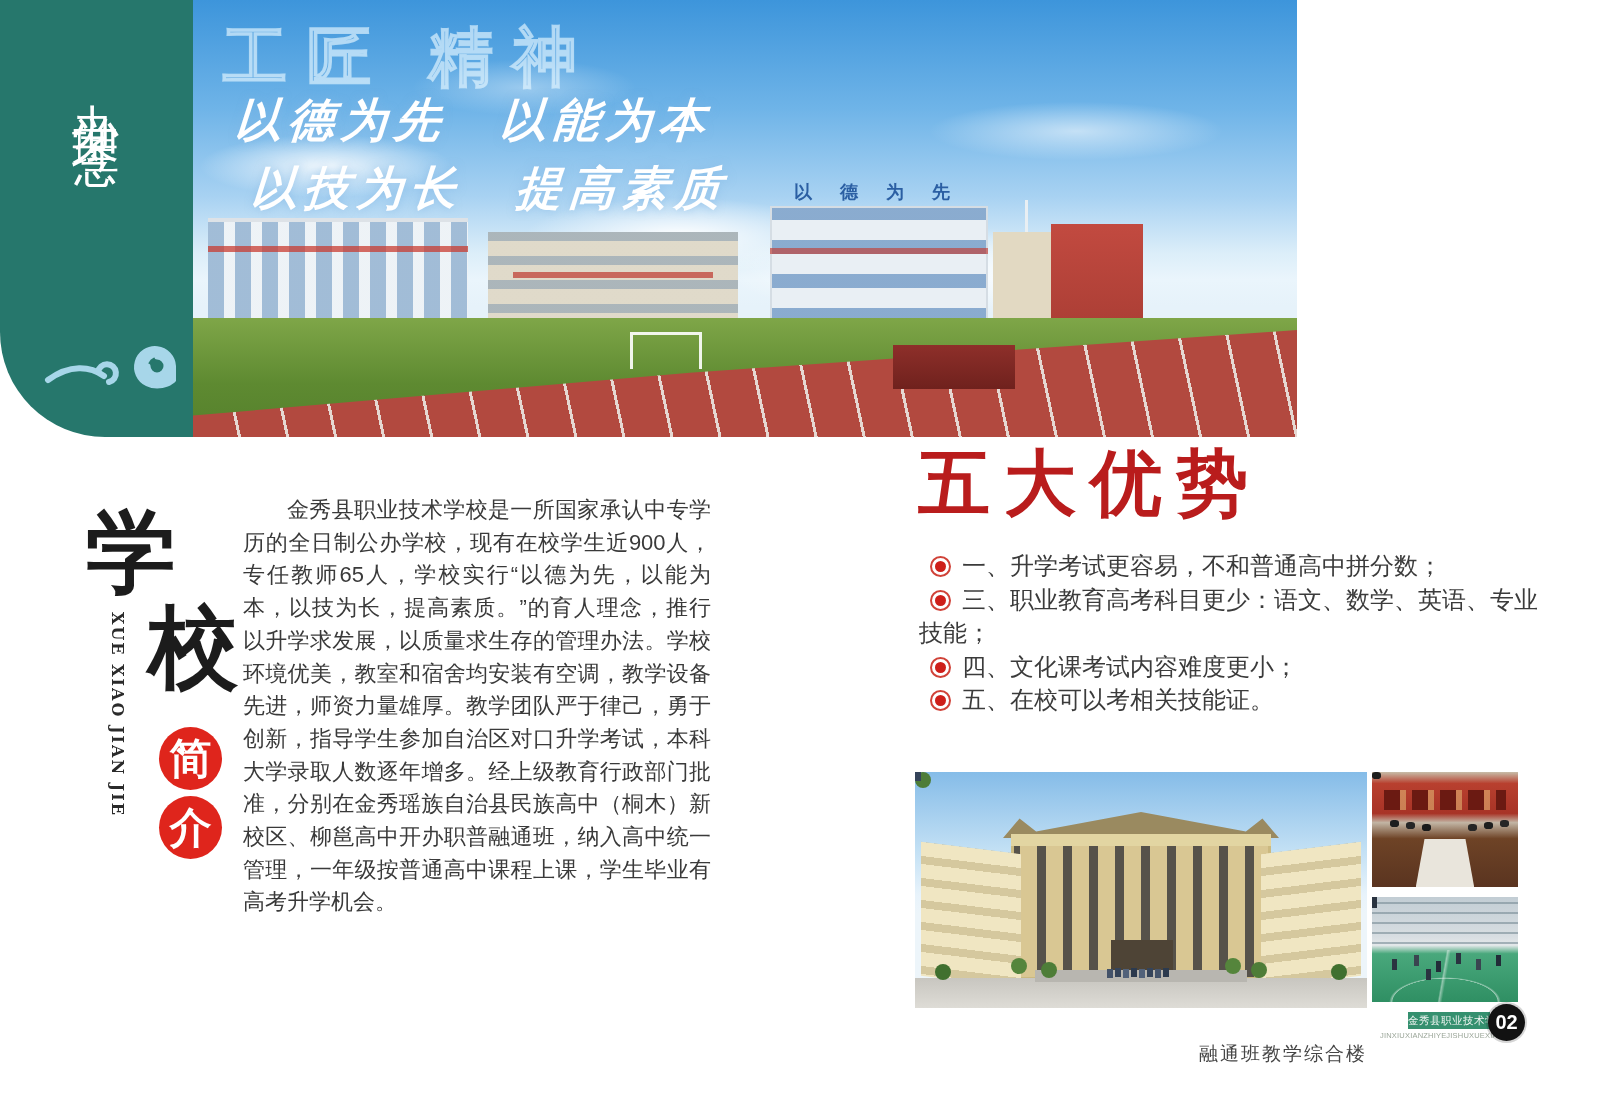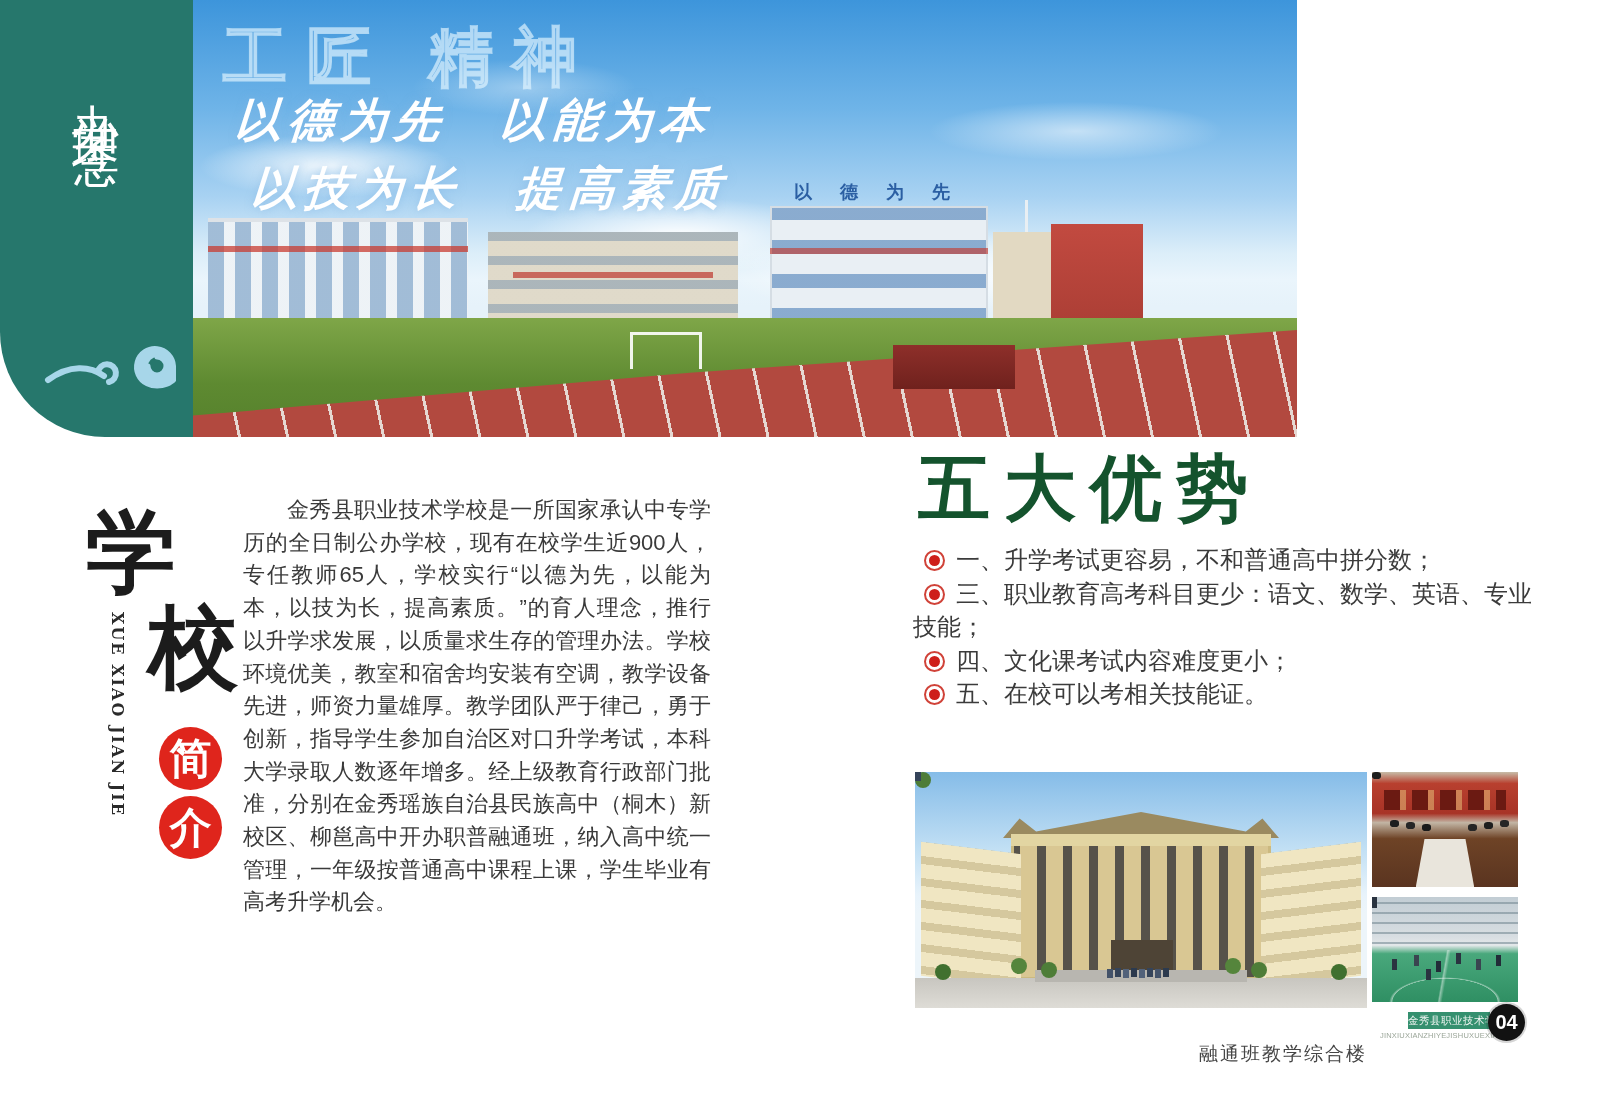--- a/index.html
+++ b/index.html
@@ -124,23 +124,23 @@
     font-size:16px; letter-spacing:2px; color:#2A2A2A; }
   .intro-badge { position:absolute; left:159px; width:63px; height:63px; border-radius:50%;
     background:#DF251C; color:#ffffff; display:flex; align-items:center; justify-content:center;
     font-size:42px; font-weight:bold; }
   .intro-badge1 { top:727px; }
   .intro-badge2 { top:796px; }
   .intro-para { position:absolute; left:243px; top:494px; width:468px;
     font-size:22px; line-height:32.7px; color:#3A3A3A; text-align:justify; text-indent:2em; }
 
   
-  .adv-title { position:absolute; left:918px; top:448px; font-family:Liberation Serif, serif;
-    font-weight:bold; font-size:72px; line-height:1.15; color:#14532d; letter-spacing:14px; white-space:nowrap; }
-  .adv-list { position:absolute; left:913px; top:543px; width:630px; margin:0; padding:0; list-style:none; }
+  .adv-title { position:absolute; left:918px; top:448px; font-family:Liberation Mono, monospace;
+    font-weight:bold; font-size:72px; line-height:1.15; color:#b91c1c; letter-spacing:14px; white-space:nowrap; }
+  .adv-list { position:absolute; left:913px; top:543px; width:630px; margin:6px; padding:0; list-style:none; }
   .adv-list li { font-size:24px; line-height:33.6px; color:#3B3B3B; }
   .bullet { display:inline-block; width:17px; height:17px; border:2px solid #D04238;
     border-radius:50%; position:relative; margin:0 11px 0 11px; vertical-align:-3px; }
   .bullet::after { content:""; position:absolute; left:3px; top:3px; width:11px; height:11px;
     border-radius:50%; background:#CE1F1A; }
 
   
   .photo-building { position:absolute; left:915px; top:772px; width:452px; height:236px; overflow:hidden;
     background:linear-gradient(180deg,#85BCE8 0%,#C6E2F5 35%,#E8F3FB 52%,#EDF5FA 60%); }
   .pb-roof { position:absolute; left:88px; top:40px; width:276px; height:26px; background:#9A8A60;
@@ -268,15 +268,15 @@
     <div class="ps1-chairs"></div>
   </div>
   <div class="photo-small2">
     <div class="ps2-truss"></div>
     <div class="ps2-lines"></div>
     <div class="ps2-people"></div>
   </div>
 
   <div class="footer-badge">金秀县职业技术学校</div>
   <div class="footer-latin">JINXIUXIANZHIYEJISHUXUEXIAO</div>
-  <div class="page-circle">04</div>
+  <div class="page-circle">02</div>
 
 </div>
 
 </body></html>

